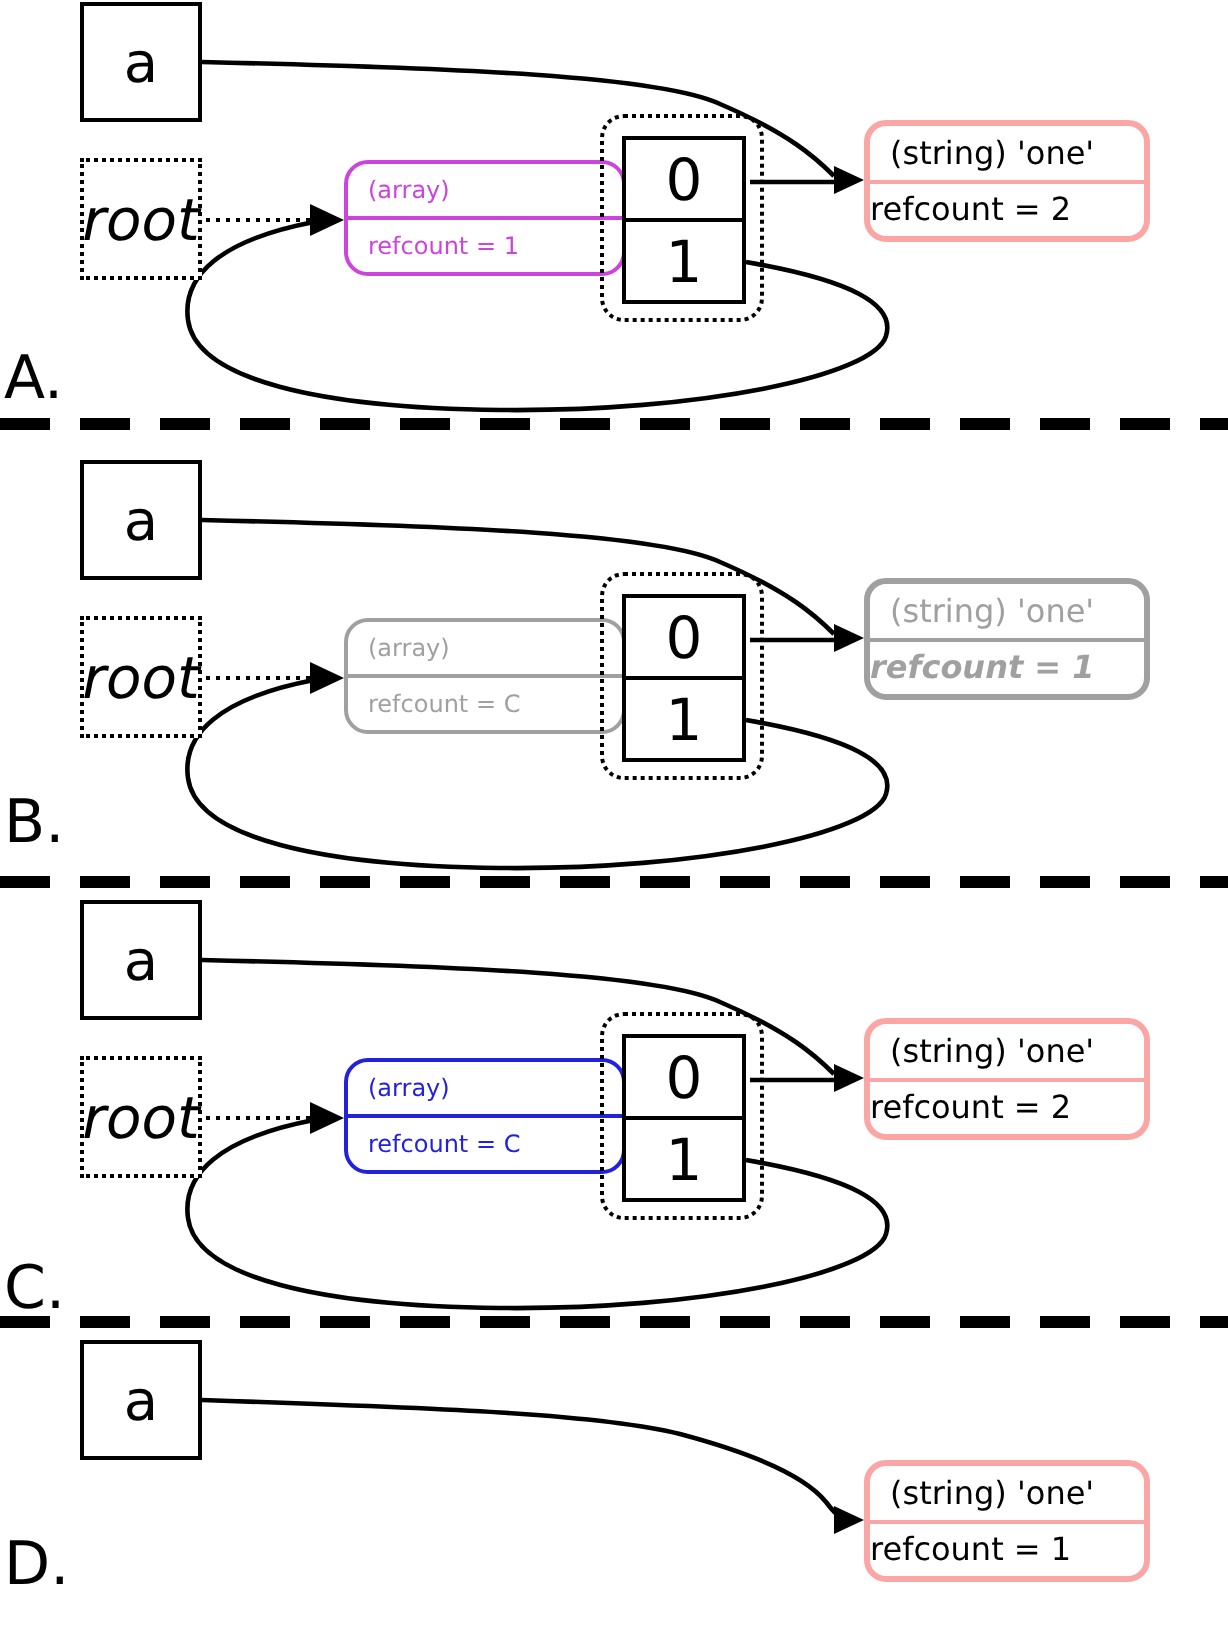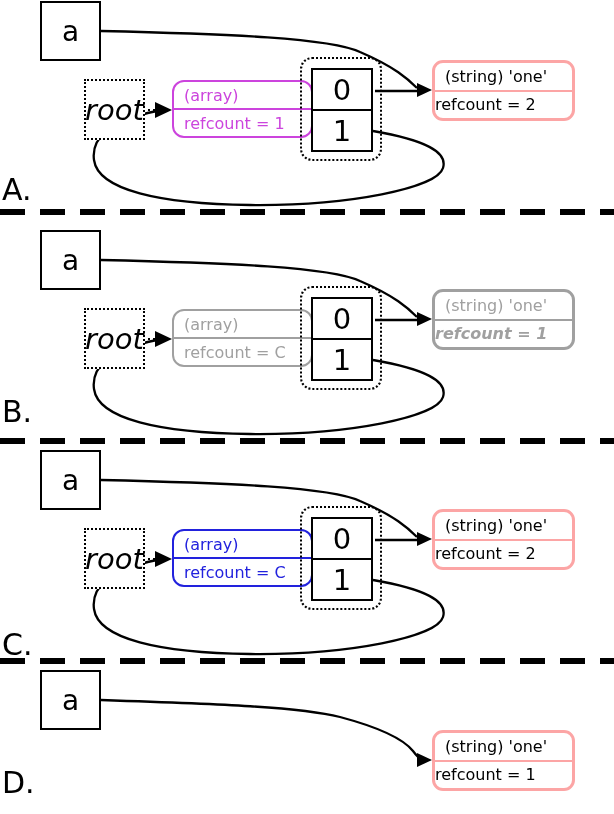--- a/index.html
+++ b/index.html
@@ -12,23 +12,23 @@
   .panel{position:absolute;left:0;width:614px;}
   .arrows{position:absolute;left:0;top:0;overflow:visible;pointer-events:none;}
   .arrows path{fill:none;stroke:#000;stroke-width:2.3px;}
   .arrows path.dotline{stroke-dasharray:2 3;stroke-width:2px;}
   .arrows polygon{fill:#000;stroke:none;}
 
   .abox{position:absolute;left:40px;top:1px;width:57px;height:56px;border:2px solid #000;
         background:#fff;display:flex;align-items:center;justify-content:center;font-size:28px;}
   .rootbox{position:absolute;left:40px;top:79px;width:57px;height:57px;border:2px dotted #000;
         background:#fff;display:flex;align-items:center;justify-content:center;
-        font-size:29px;font-style:italic;margin-left:44px;}
+        font-size:29px;font-style:italic;}
   .arraybox{position:absolute;left:172px;top:80px;width:137px;height:54px;border:2px solid #000;
-        border-radius:12px;background:#fff;font-size:16px;}
+        border-radius:12px;background:#fff;font-size:12px;}
   .arraybox .row1{height:26px;border-bottom:2px solid;border-color:inherit;
         display:flex;align-items:center;padding-left:10px;}
   .arraybox .row2{height:26px;display:flex;align-items:center;padding-left:10px;}
   .dotted-outline{position:absolute;left:300px;top:57px;width:78px;height:100px;
         border:2px dotted #000;border-radius:12px;background:transparent;}
   .cells{position:absolute;left:311px;top:68px;width:58px;height:80px;border:2px solid #000;
         background:#fff;}
   .cells .cell0{height:39px;border-bottom:2px solid #000;display:flex;align-items:center;
         justify-content:center;font-size:29px;}
   .cells .cell1{height:39px;display:flex;align-items:center;justify-content:center;font-size:29px;}

